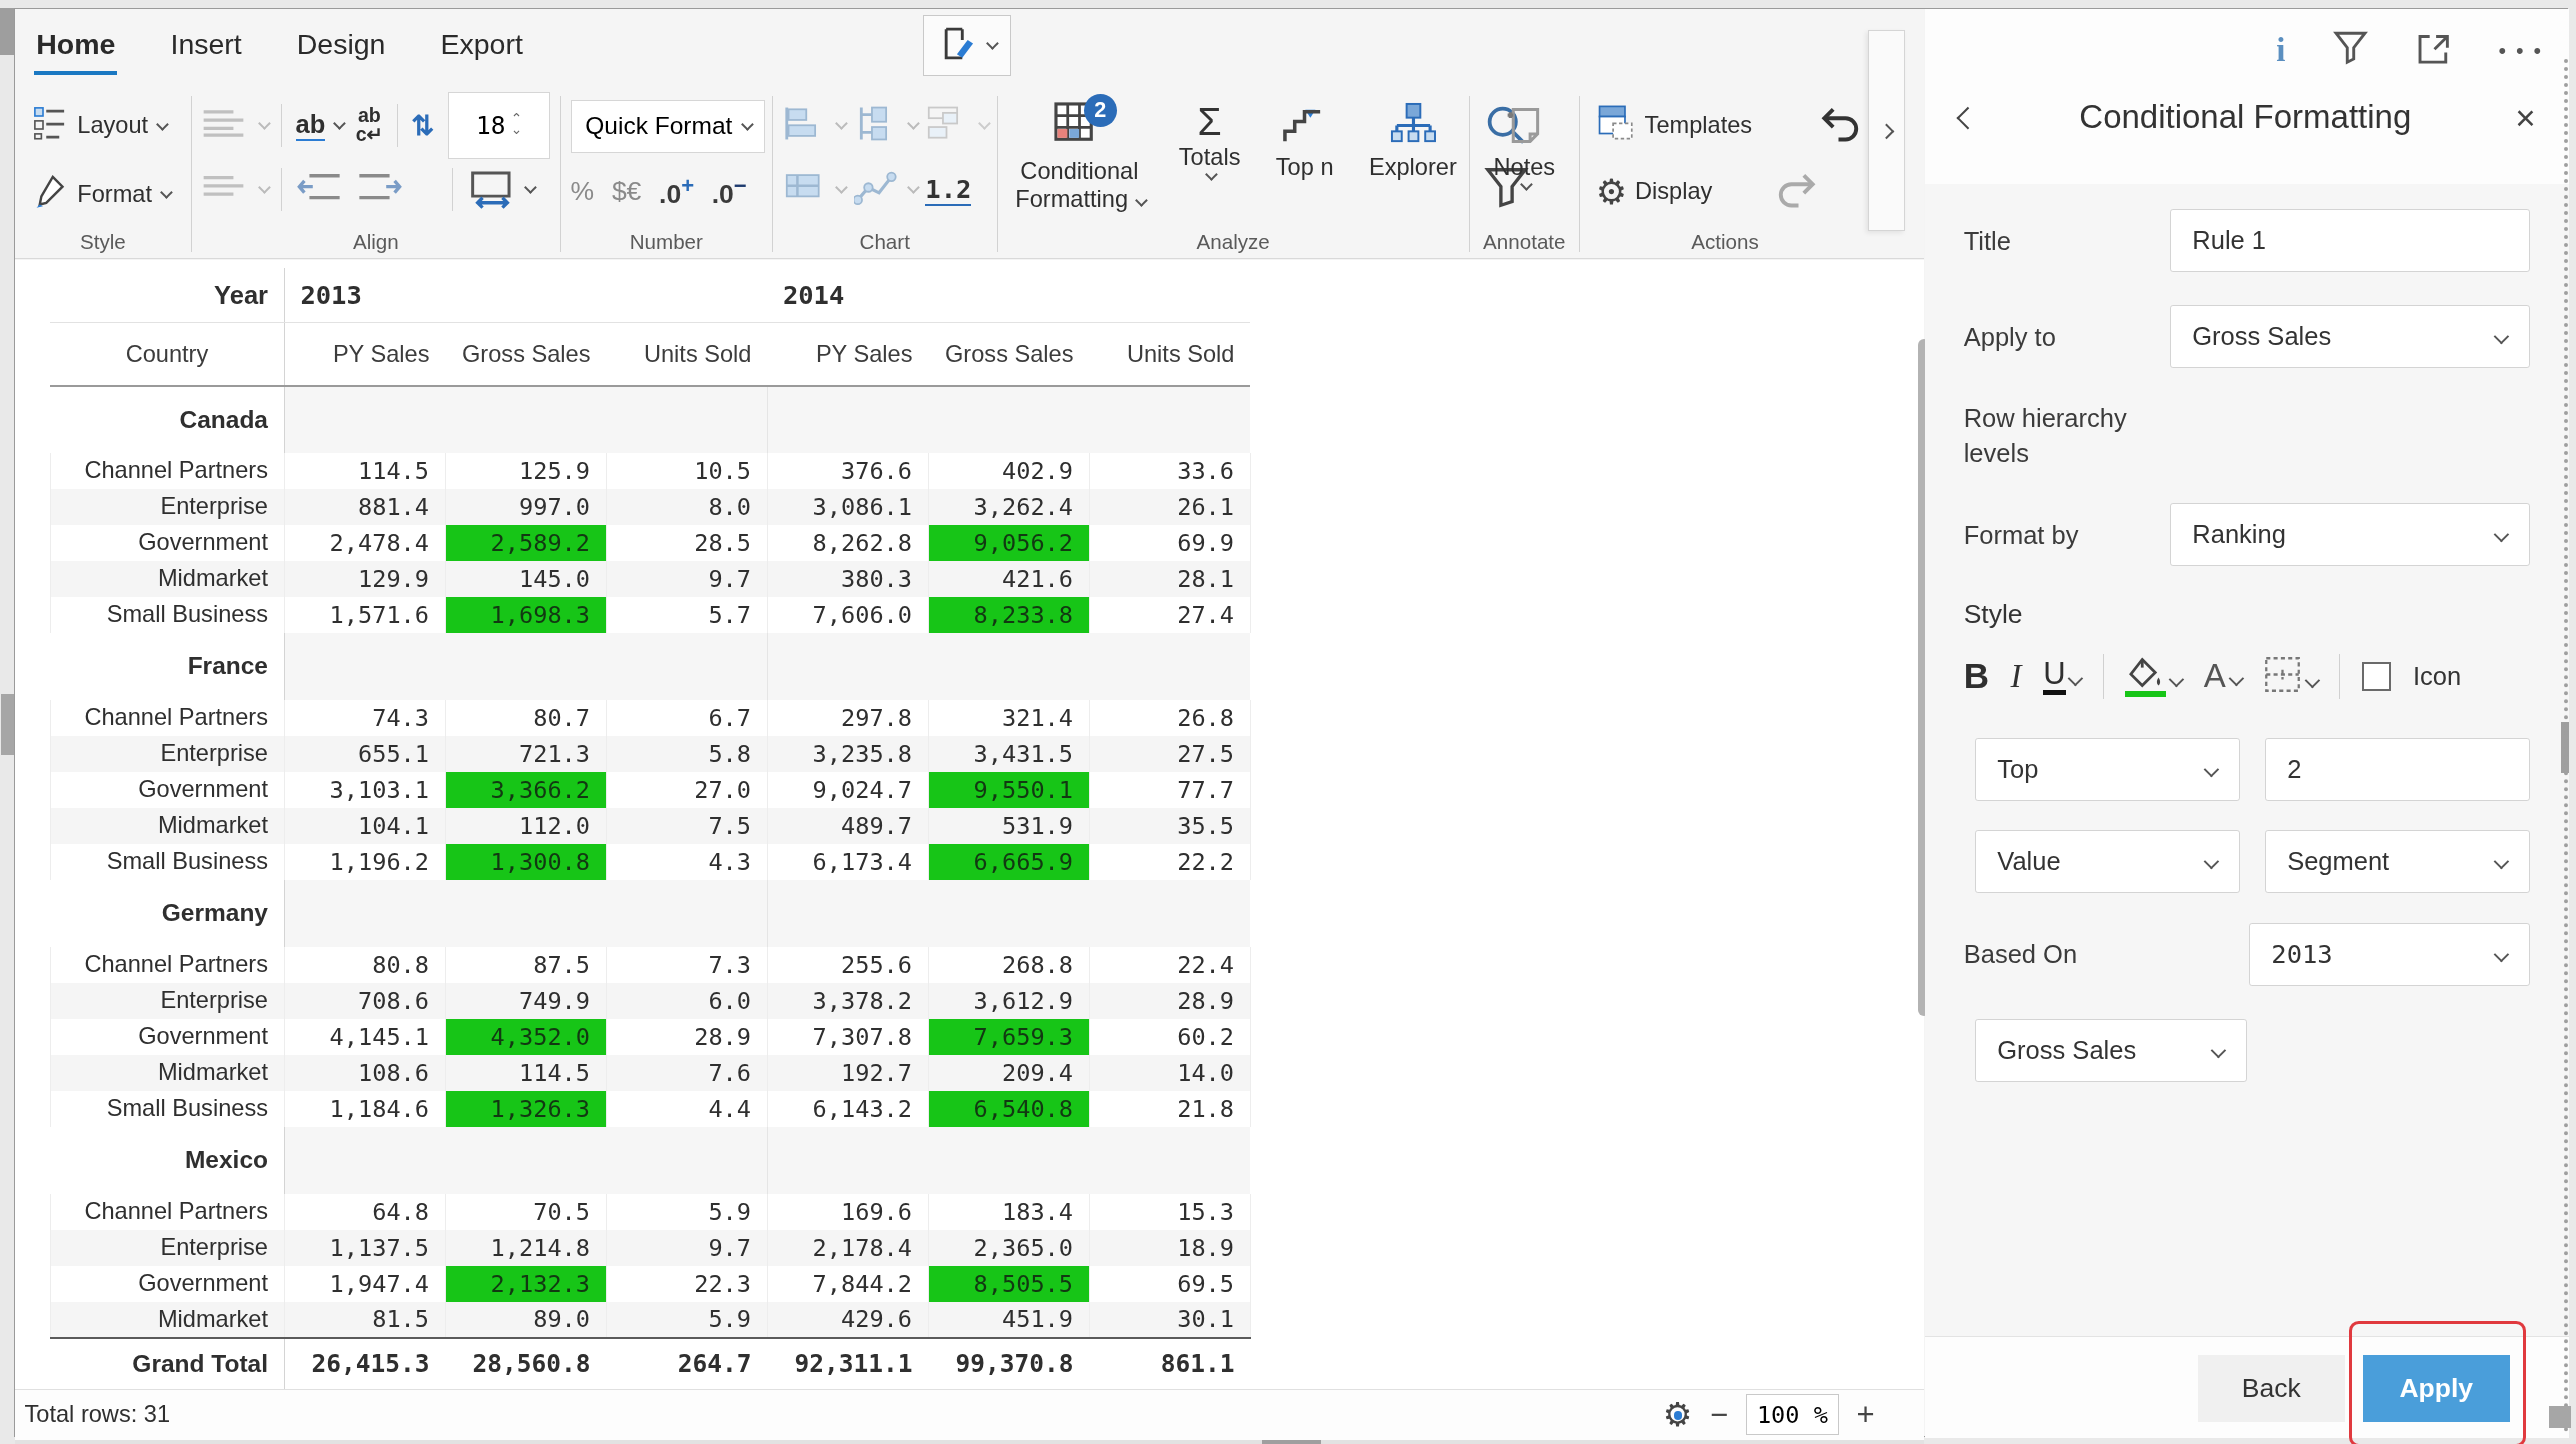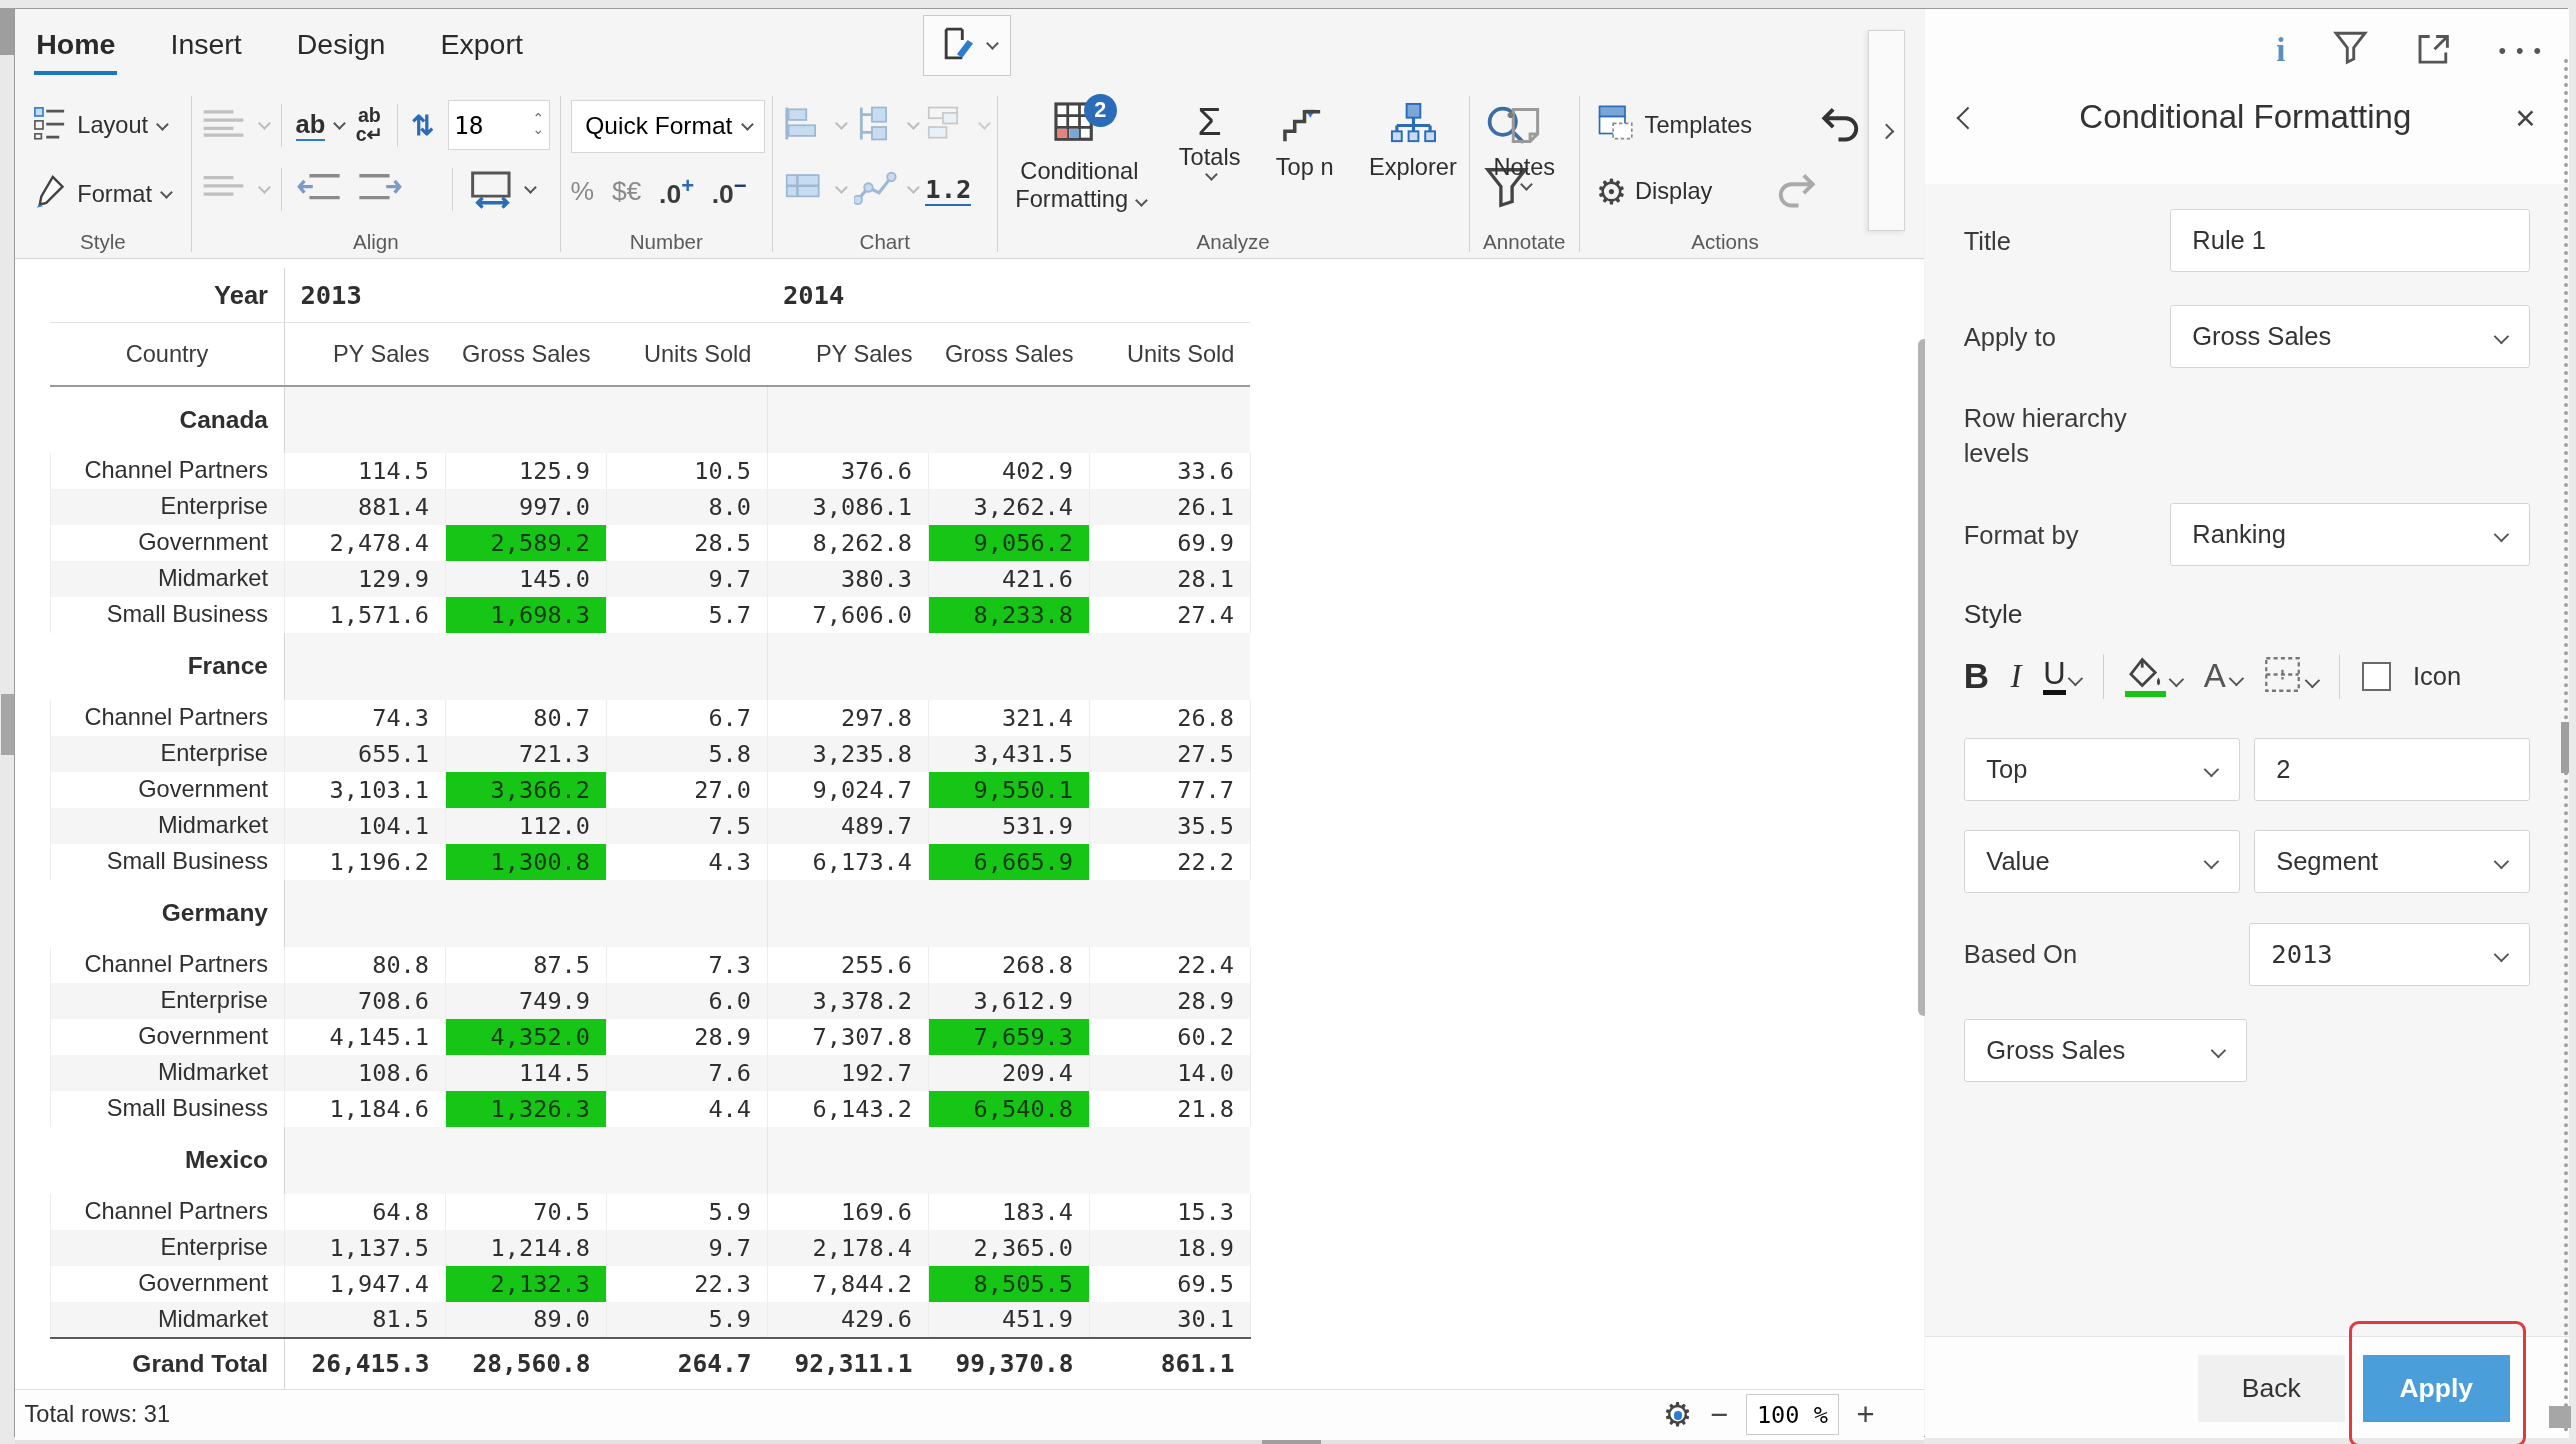--- a/index.html
+++ b/index.html
@@ -97,21 +97,21 @@
 
   #panel-body { position:absolute; left:0; top:175px; width:100%; padding:25.5px 39px 0 39px; }
   .prow { display:flex; align-items:center; margin-bottom:33px; }
   .plabel { width:206px; font-size:25.5px; color:#3b3b3b; line-height:1.35; flex:none; }
   .pfield { flex:1; height:63px; background:#fff; border:1px solid #d4d4d4; border-radius:2.9px;
             display:flex; align-items:center; padding:0 21.6px; font-size:25.5px; color:#333; cursor:pointer; }
   .pfield .fchev { margin-left:auto; }
   .fchev { width:10.8px; height:10.8px; border-right:2px solid #555; border-bottom:2px solid #555;
            transform:rotate(45deg); flex:none; }
   .halfrow { display:flex; gap:13.7px; margin-bottom:29.5px; }
-  .half { flex:1; }
+  .half { flex:1;margin-left:11px; }
   #style-label { font-size:26.5px; color:#333; margin:5.9px 0 23.6px; }
   #style-bar { display:flex; align-items:center; gap:21.6px; margin-bottom:39px; }
   .stybtn { display:flex; align-items:flex-end; gap:4.9px; cursor:pointer; color:#2f2f2f; }
   .ssep { width:1px; height:45px; background:#d0d0d0; }
   #icon-check { width:29.5px; height:29.5px; border:2px solid #6a6a6a; background:#fff; cursor:pointer; }
 
   #panel-foot { position:absolute; left:0; top:1327px; width:100%; height:102px; background:#fdfdfd;
                 border-top:1px solid #e3e3e3; }
   #back-btn { position:absolute; left:273px; top:17.7px; width:147px; height:67px; background:#f0f0f0;
               border:none; font-size:26.5px; color:#333; cursor:pointer; }
@@ -188,21 +188,21 @@
             <span class="rbtn" style="padding:0;font-weight:bold">
               <span style="border-bottom:2.9px solid #2b7cd3;font-size:25.5px">ab</span>
               <span class="chev small"></span>
             </span>
             <span class="stackcol" style="font-size:19.6px;font-weight:bold;line-height:.95">
               <span>ab</span>
               <span><span>c</span>↵</span>
             </span>
             <div class="gsep" style="height:43px;margin:0"></div>
             <span style="color:#2b6cb8;font-size:27.5px;font-weight:bold">⇅</span>
-            <div class="whitebox" style="width:103px;height:50px;padding:0 5px;justify-content:space-between">
+            <div class="whitebox" style="width:103px;height:67px;padding:0 27px;justify-content:space-between">
               <span class="mono" style="font-size:24.5px">18</span>
               <span class="stackcol" style="font-size:13.7px;color:#666;line-height:.8">
                   <span>⌃</span>
                   <span>⌄</span>
                 </span>
             </div>
           </div>
           <div class="icon-row">
             <span>
               <svg width="43" height="33" viewBox="0 0 26 18">

